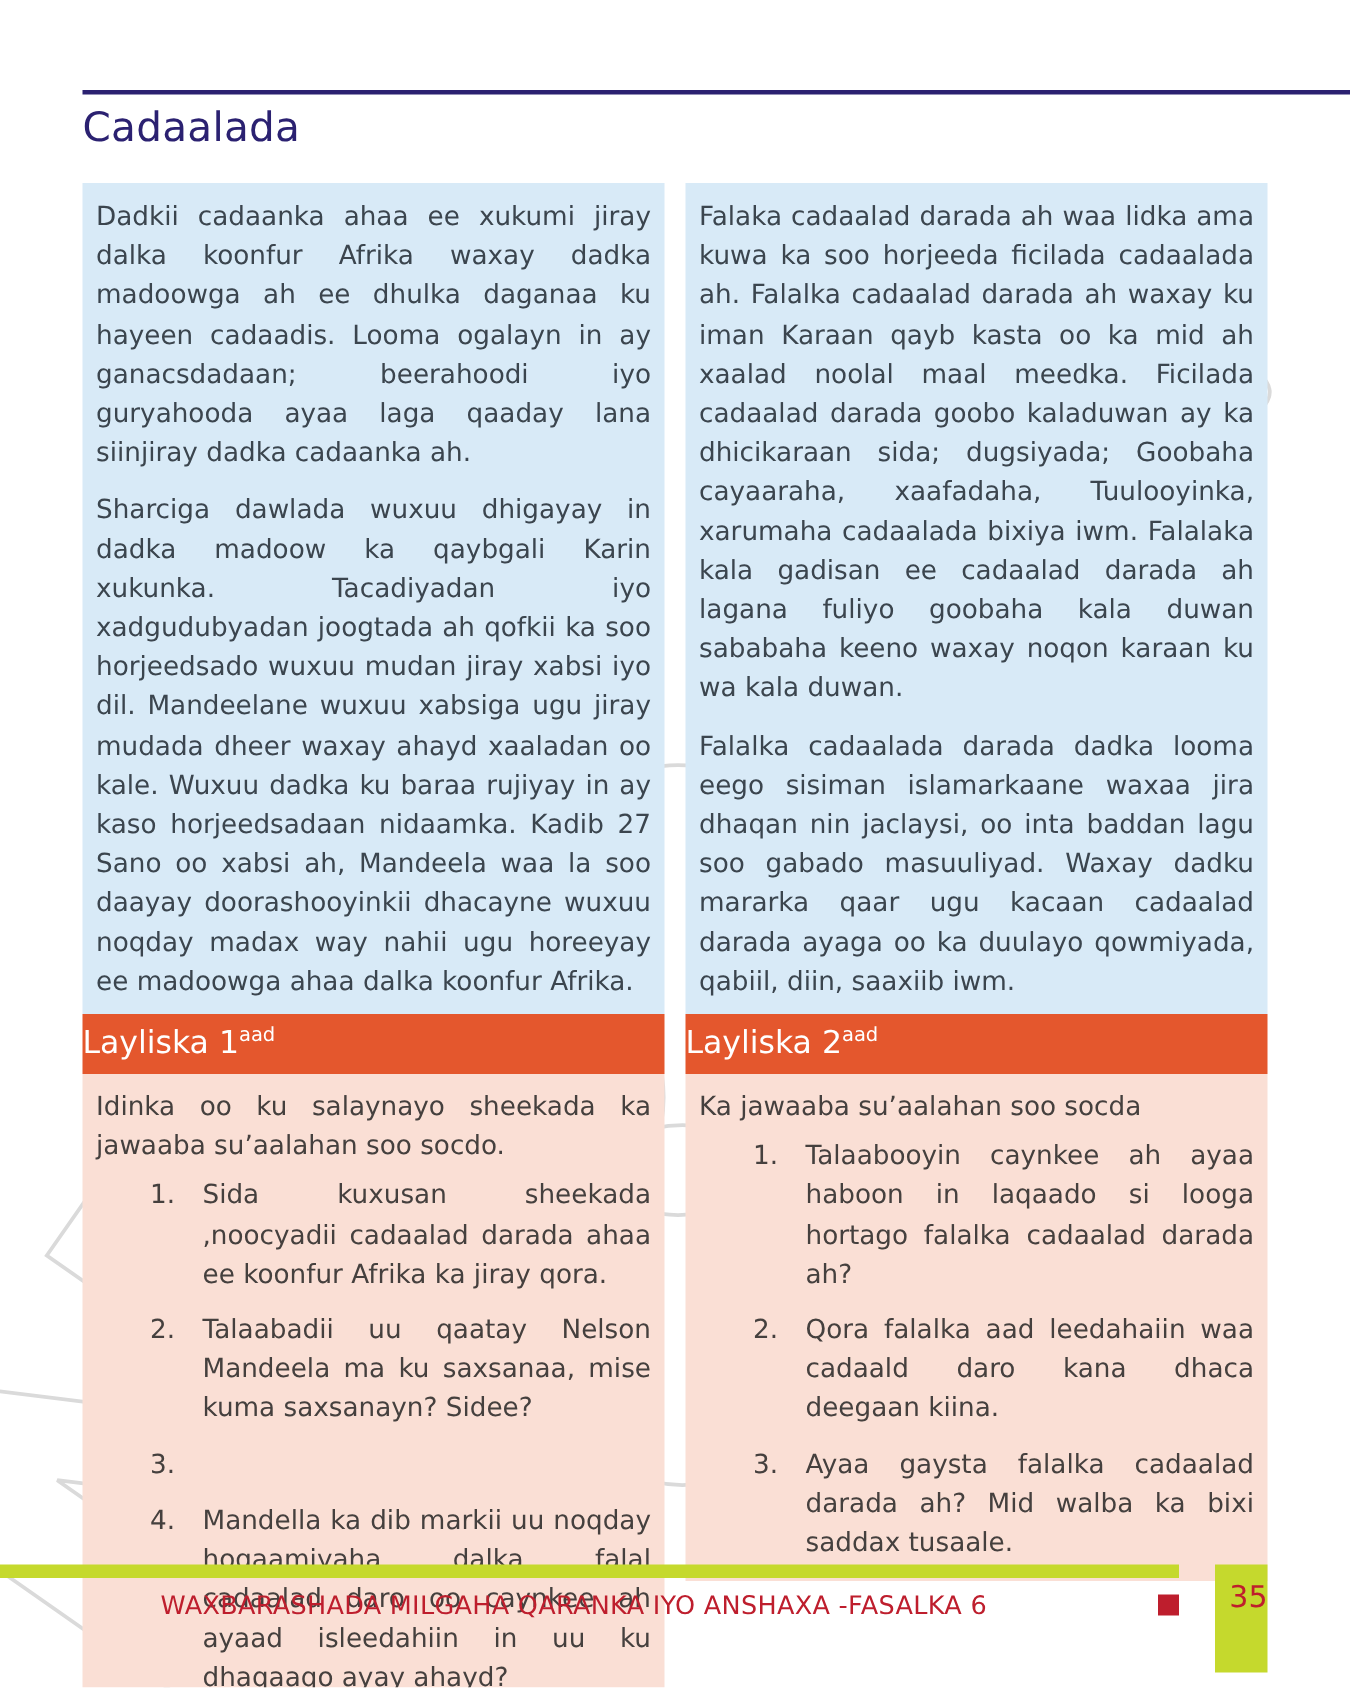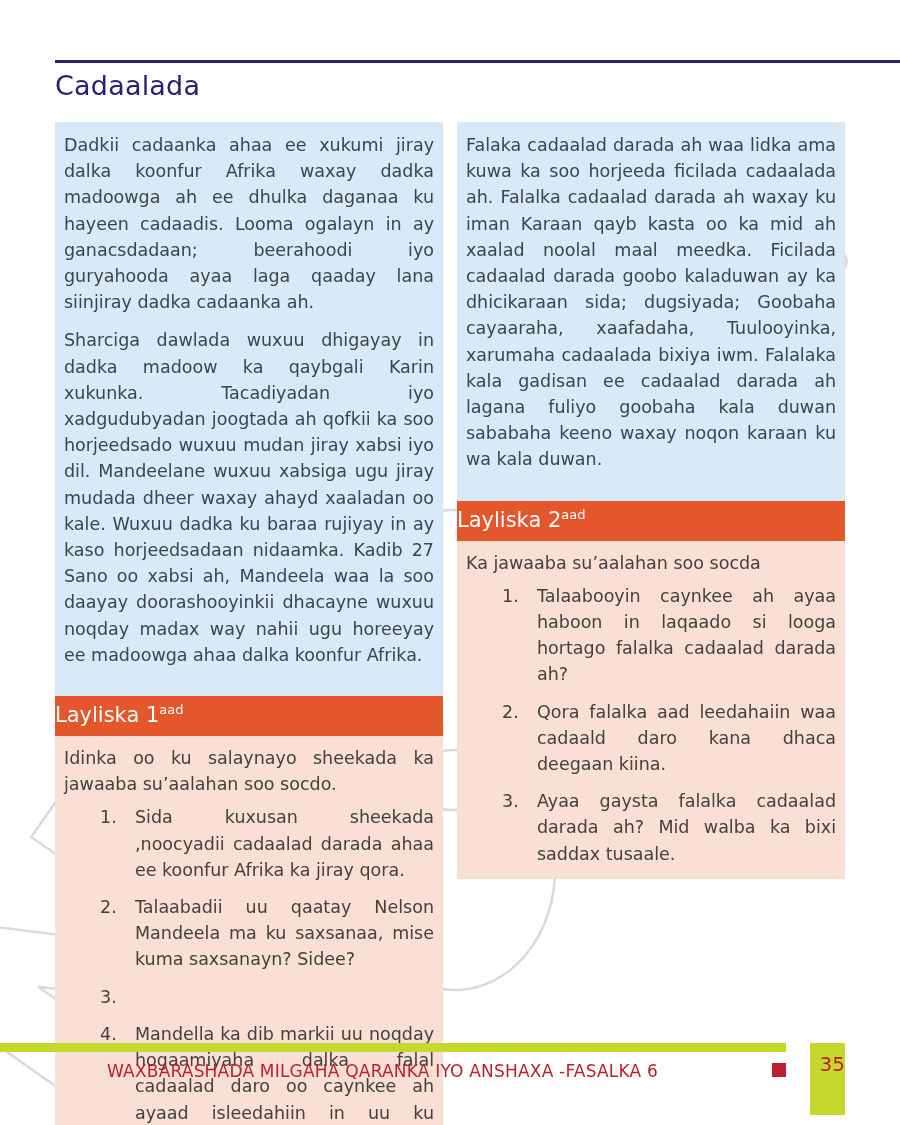--- a/index.html
+++ b/index.html
@@ -26,21 +26,21 @@
     z-index:1;pointer-events:none;
   }
   
   .col{
     position:absolute;top:122px;width:388px;z-index:2;
   }
   .col-left{left:55px;}
   .col-right{left:457px;}
   .panel-blue{
     background:#D8EAF7;
-    padding:10px 9px 28px 9px;
+    padding:10px 9px 8px 9px;
     box-sizing:border-box;
   }
   .panel-pink{
     background:#FADFD5;
     padding:9px 9px 12px 9px;
     box-sizing:border-box;
   }
   .para{
     font-size:17.5px;line-height:26.2px;
     color:#3B454E;
@@ -145,20 +145,21 @@
           <span class="qnum">4.</span>
           <span class="qtext">Mandella ka dib markii uu noqday hogaamiyaha dalka falal cadaalad daro oo caynkee ah ayaad isleedahiin in uu ku dhaqaaqo ayay ahayd?</span>
         </li>
       </ol>
     </div>
   </div>
 
   <div class="col col-right">
     <div class="panel-blue">
       <p class="para">Falaka cadaalad darada ah waa lidka ama kuwa ka soo horjeeda ficilada cadaalada ah. Falalka cadaalad darada ah waxay ku iman Karaan qayb kasta oo ka mid ah xaalad noolal maal meedka. Ficilada cadaalad darada goobo kaladuwan ay ka dhicikaraan sida; dugsiyada; Goobaha cayaaraha, xaafadaha, Tuulooyinka, xarumaha cadaalada bixiya iwm. Falalaka kala gadisan ee cadaalad darada ah lagana fuliyo goobaha kala duwan sababaha keeno waxay noqon karaan ku wa kala duwan.</p>
+      <p class="para">Falalka cadaalada darada dadka looma eego sisiman islamarkaane waxaa jira dhaqan nin jaclaysi, oo inta baddan lagu soo gabado masuuliyad. Waxay dadku mararka qaar ugu kacaan cadaalad darada ayaga oo ka duulayo qowmiyada, qabiil, diin, saaxiib iwm.</p>
     </div>
     <div class="banner">
       <span>Layliska 2</span><sup>aad</sup>
     </div>
     <div class="panel-pink">
       <p class="pink-intro">Ka jawaaba su’aalahan soo socda</p>
       <ol class="qlist">
         <li class="qitem">
           <span class="qnum">1.</span>
           <span class="qtext">Talaabooyin caynkee ah ayaa haboon in laqaado si looga hortago falalka cadaalad darada ah?</span>

